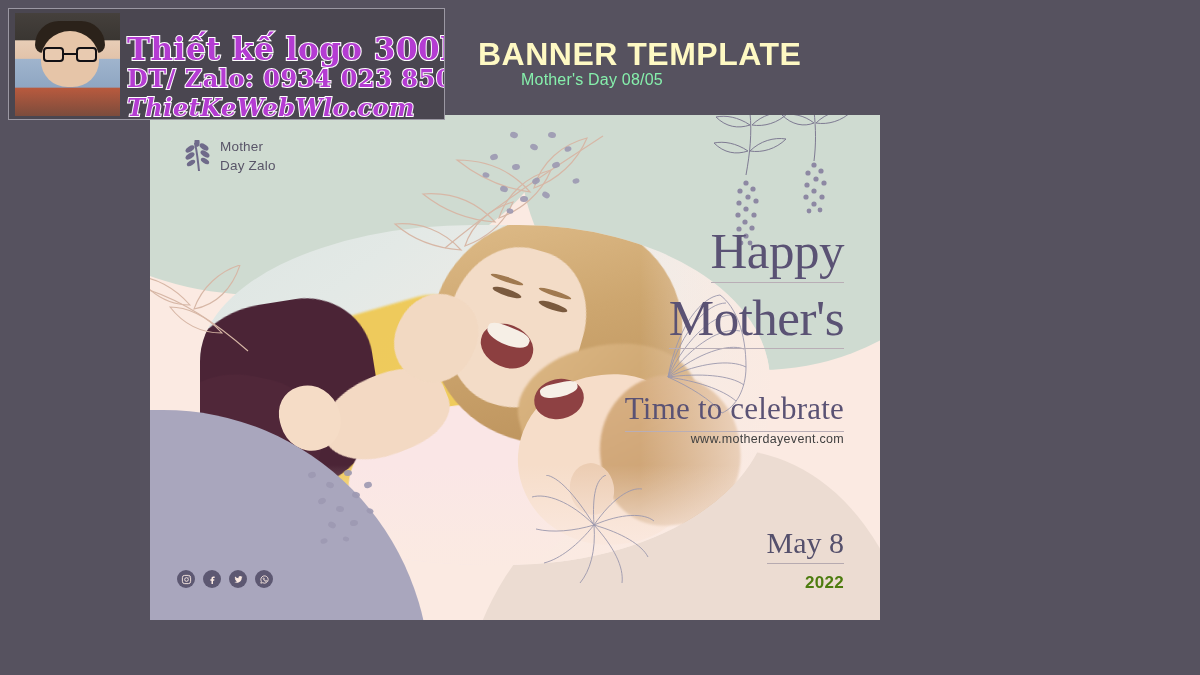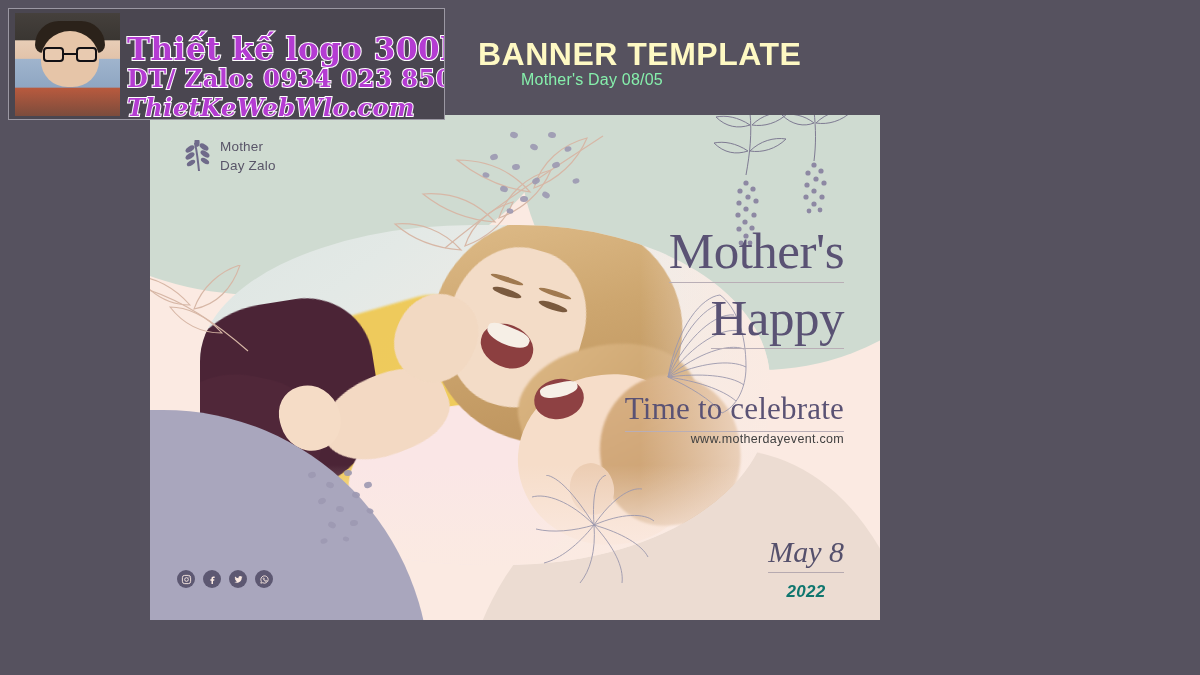--- a/index.html
+++ b/index.html
@@ -387,37 +387,37 @@
     padding-bottom: 4px;
     border-bottom: 1.6px solid #b9aeb6;
     letter-spacing: 0.2px;
   }
   #weburl {
     display: block;
     font-size: 12.5px;
     color: #404040;
     letter-spacing: 0.3px;
   }
-  #dateblock { position: absolute; right: 36px; bottom: 18px; text-align: center; font-style: italic; }
+  #dateblock { position: absolute; right: 36px; bottom: 27px; text-align: right; }
   #date-main {
     font-family: "Liberation Serif", serif;
     font-size: 30px;
     color: #55506c;
     display: block;
     width: fit-content;
     margin-left: auto;
     padding-bottom: 3px;
     border-bottom: 1.6px solid #b6aab0;
   }
   #date-year {
     display: block;
     margin-top: 9px;
     font-size: 17px;
     font-weight: bold;
-    color: #0f766e;
+    color: #4d7c0f;
     letter-spacing: 0.3px;
   }
 
   
   #socials {
     position: absolute;
     left: 27px; bottom: 32px;
     display: flex;
     gap: 8px;
   }
@@ -629,22 +629,22 @@
           <ellipse cx="12" cy="2.5" rx="2.6" ry="4.4"></ellipse>
         </g>
       </svg>
       <div id="logo-text">
         <div>Mother</div>
         <div>Day Zalo</div>
       </div>
     </div>
 
     <div id="rtext">
+      <span class="hl">Happy</span>
       <span class="hl">Mother's</span>
-      <span class="hl">Happy</span>
       <span id="tagline">Time to celebrate</span>
       <span id="weburl">www.motherdayevent.com</span>
     </div>
 
     <div id="dateblock">
       <span id="date-main">May 8</span>
       <span id="date-year">2022</span>
     </div>
 
     <div id="socials">

